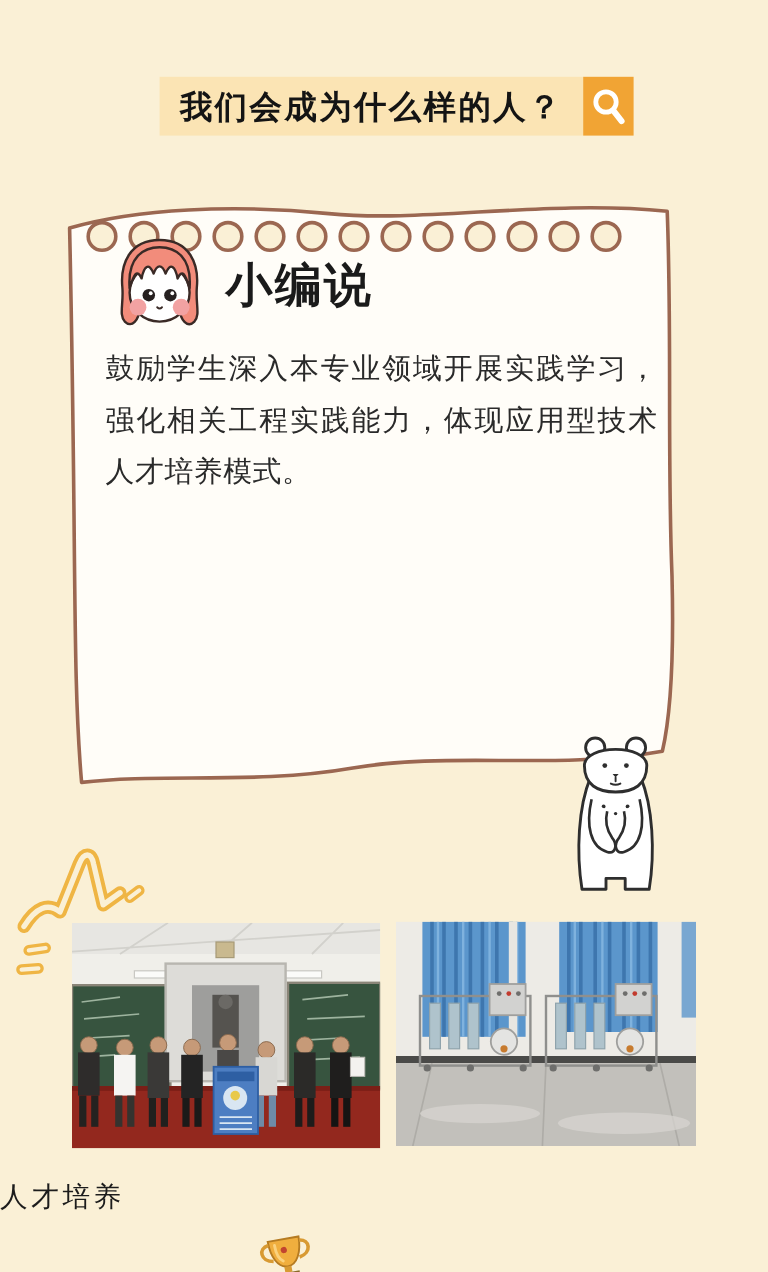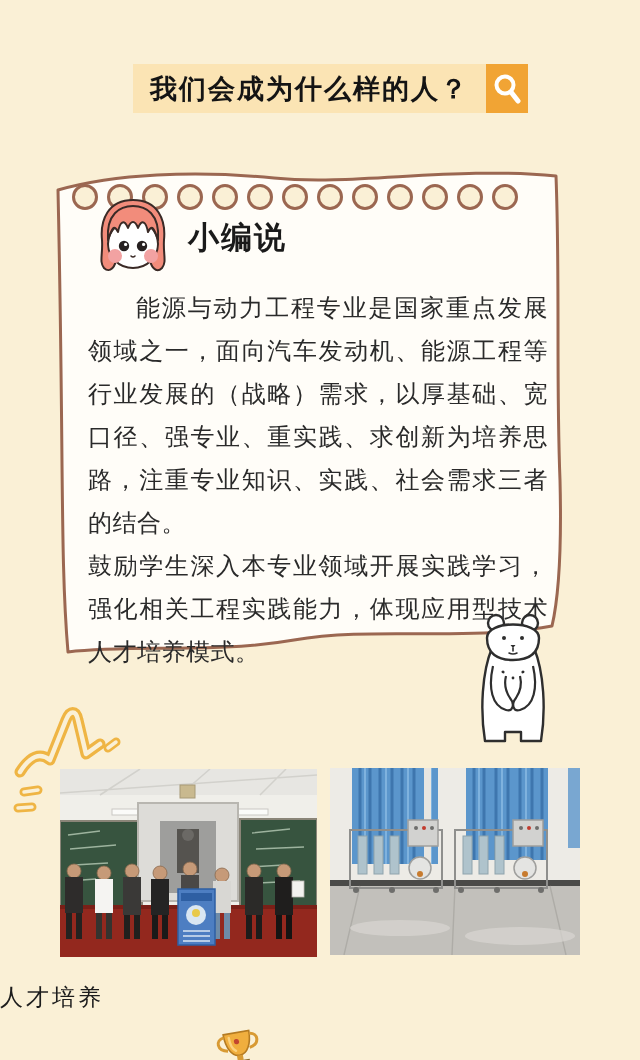--- a/index.html
+++ b/index.html
@@ -28,21 +28,21 @@
   
   .note-card{position:absolute;left:44px;top:160px;width:528px;height:534px;}
   .note-svg{position:absolute;left:0;top:0;width:528px;height:534px;}
   .holes{position:absolute;left:28px;top:24px;display:flex;gap:9px;}
   .hole{
     width:26px;height:26px;border:3px solid #9B6751;border-radius:50%;
     background:#FAF0D6;box-sizing:border-box;
   }
   .note-header{position:absolute;left:52px;top:36px;display:flex;align-items:center;}
   .note-avatar{width:74px;height:84px;}
-  .note-heading{font-size:31px;font-weight:bold;color:#1A1A1A;margin-left:18px;letter-spacing:2px;}
+  .note-heading{font-size:39px;font-weight:bold;color:#1A1A1A;margin-left:18px;letter-spacing:2px;}
   .note-body{position:absolute;left:44px;top:126px;width:460px;}
   .note-body p{
     margin:0;font-size:24px;line-height:43px;color:#2A2A2A;
     text-align:justify;letter-spacing:0.5px;
   }
   .note-body p.indent{text-indent:2em;}
   
   .bear{position:absolute;left:476px;top:610px;width:78px;height:140px;z-index:3;}
   .doodle{position:absolute;left:8px;top:698px;width:115px;height:120px;z-index:1;}
   .trophy{position:absolute;left:214px;top:1028px;width:54px;height:44px;transform:rotate(-10deg);z-index:2;}
@@ -115,21 +115,20 @@
 
       <circle cx="19" cy="60" r="7" fill="#F2A2A2"></circle>
       <circle cx="55" cy="60" r="7" fill="#F2A2A2"></circle>
 
       <path d="M35 60 Q37 62 39 60" fill="none" stroke="#3A2A26" stroke-width="1.6" stroke-linecap="round"></path>
     </svg>
     <span class="note-heading">小编说</span>
   </div>
 
   <div class="note-body">
-    <p class="indent">能源与动力工程专业是国家重点发展领域之一，面向汽车发动机、能源工程等行业发展的（战略）需求，以厚基础、宽口径、强专业、重实践、求创新为培养思路，注重专业知识、实践、社会需求三者的结合。</p>
     <p>鼓励学生深入本专业领域开展实践学习，强化相关工程实践能力，体现应用型技术人才培养模式。</p>
   </div>
 </div>
 
 <svg class="bear" viewBox="0 0 78 140">
 
   <circle cx="20" cy="13" r="8" fill="#FFFFFF" stroke="#2E2E2E" stroke-width="2.4"></circle>
   <circle cx="54" cy="13" r="8" fill="#FFFFFF" stroke="#2E2E2E" stroke-width="2.4"></circle>
 
   <path d="M16 38

